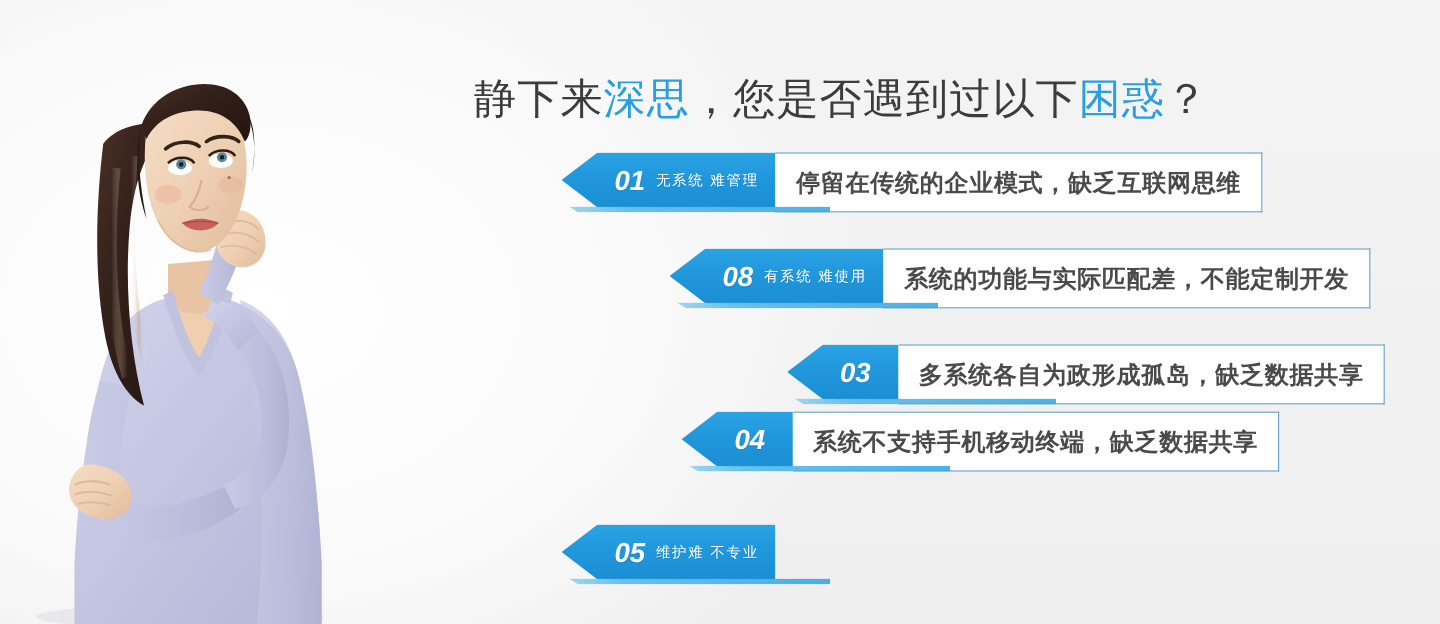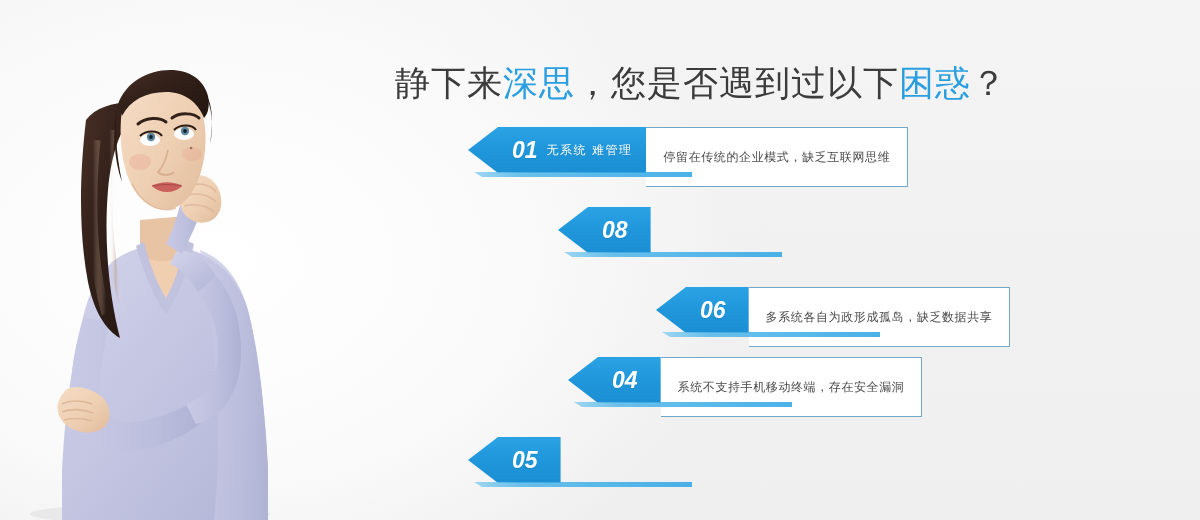--- a/index.html
+++ b/index.html
@@ -86,37 +86,38 @@
     text-shadow:0 1px 1px rgba(0,0,0,.10);
   }
   .tag-text {
     font-size:12px;
     letter-spacing:1.5px;
     text-shadow:0 1px 1px rgba(0,0,0,.10);
   }
 
   
   .desc {
-    height:60px;
+    height:50px;
     display:flex;
     align-items:center;
     padding:0 17px;
     background:#ffffff;
     border:1px solid #6fa8c8;
     border-left:none;
     color:#4a4a4a;
-    font-size:12px;
+    font-size:20px;
     letter-spacing:.6px;
+    font-weight:bold;
   }
 
   
   #row-1 { left:468px; top:127px; }
   #row-2 { left:558px; top:207px; }
   #row-3 { left:656px; top:287px; }
-  #row-4 { left:568px; top:357px; }
+  #row-4 { left:568px; top:343px; }
   #row-5 { left:468px; top:437px;gap:16px; }
 </style>
 </head>
 <body>
 
 <div id="bg-wash"></div>
 
 <div id="hero-photo">
   <svg viewBox="0 0 330 520" xmlns="http://www.w3.org/2000/svg" aria-hidden="true">
     <defs>
@@ -246,38 +247,41 @@
     <span class="tag-num">01</span>
     <span class="tag-text">无系统 难管理</span>
   </div>
   <div class="tag-lip" style="left:6px;width:218px;"></div>
   <div class="desc">停留在传统的企业模式，缺乏互联网思维</div>
 </div>
 
 <div class="row" id="row-2">
   <div class="tag">
     <span class="tag-num">08</span>
-  </div>
-  <div class="tag-lip" style="left:6px;width:218px;"></div>
+    <span class="tag-text">有系统 难使用</span>
+  </div>
+  <div class="tag-lip" style="left:6px;width:218px;"></div>
+  <div class="desc">系统的功能与实际匹配差，不能定制开发</div>
 </div>
 
 <div class="row" id="row-3">
   <div class="tag">
-    <span class="tag-num">06</span>
+    <span class="tag-num">03</span>
   </div>
   <div class="tag-lip" style="left:6px;width:218px;"></div>
   <div class="desc">多系统各自为政形成孤岛，缺乏数据共享</div>
 </div>
 
 <div class="row" id="row-4">
   <div class="tag">
     <span class="tag-num">04</span>
   </div>
   <div class="tag-lip" style="left:6px;width:218px;"></div>
-  <div class="desc">系统不支持手机移动终端，存在安全漏洞</div>
+  <div class="desc">系统不支持手机移动终端，缺乏数据共享</div>
 </div>
 
 <div class="row" id="row-5">
   <div class="tag">
     <span class="tag-num">05</span>
+    <span class="tag-text">维护难 不专业</span>
   </div>
   <div class="tag-lip" style="left:6px;width:218px;"></div>
 </div>
 
 </body></html>

